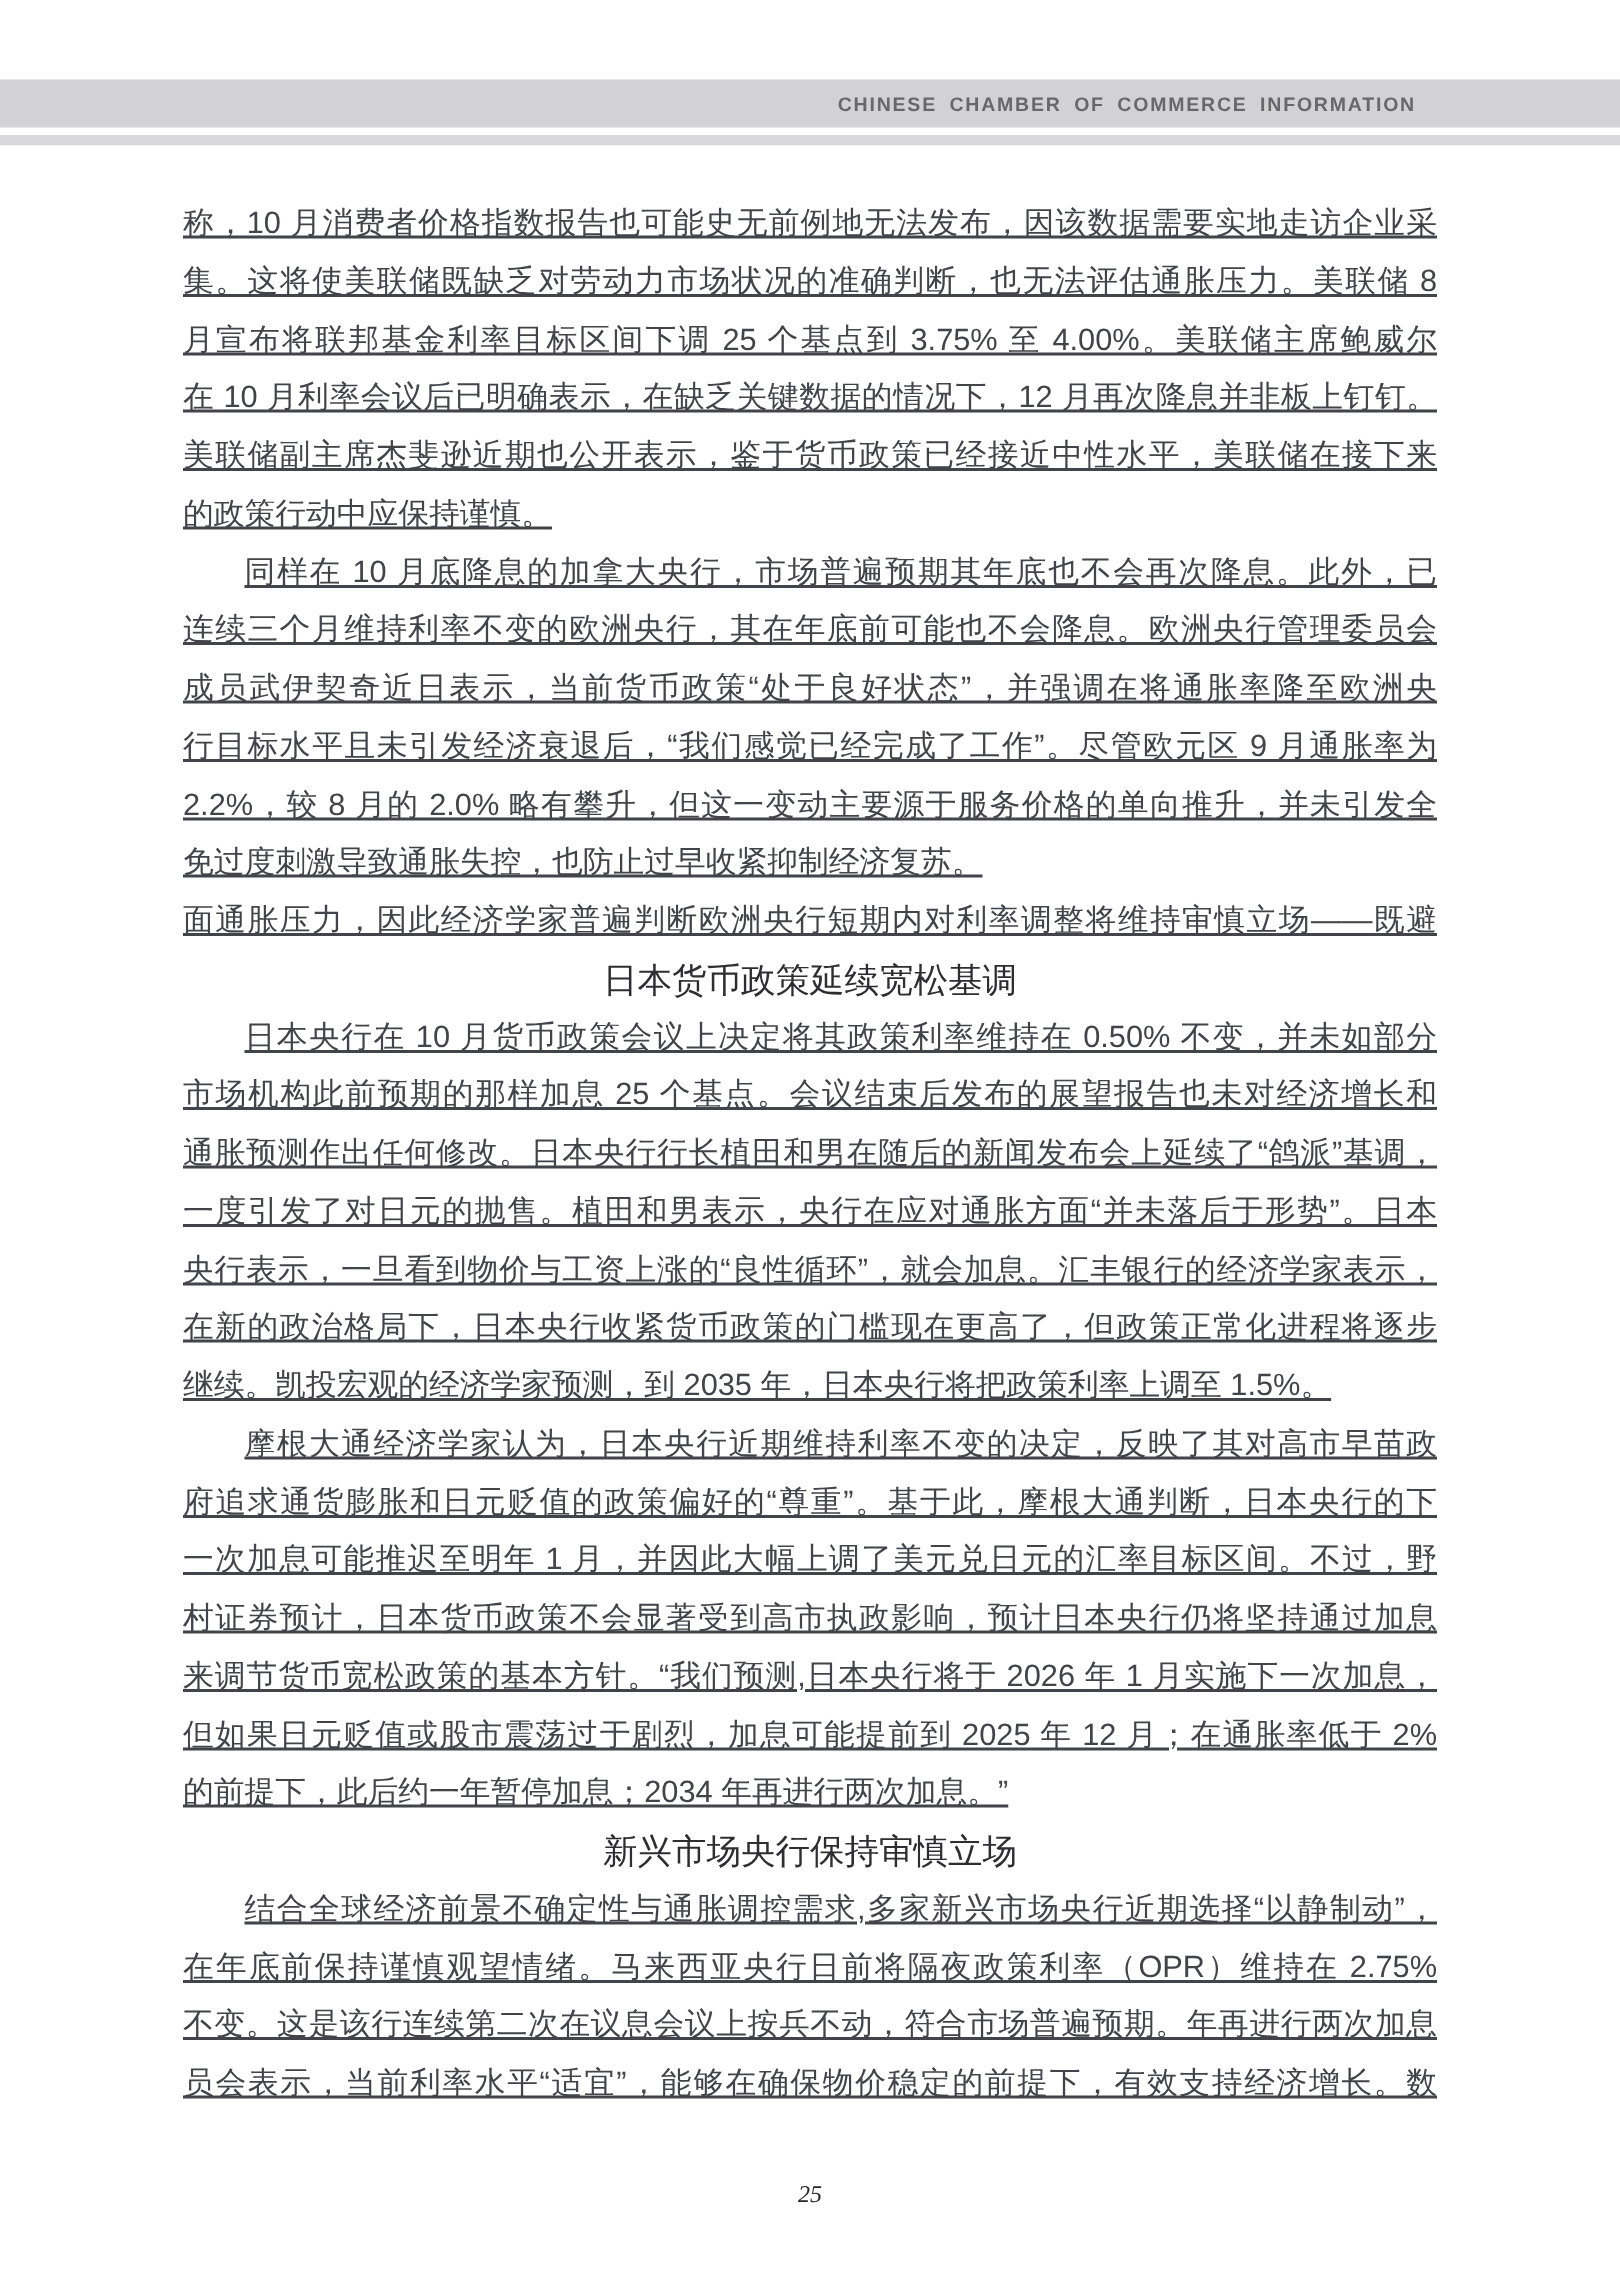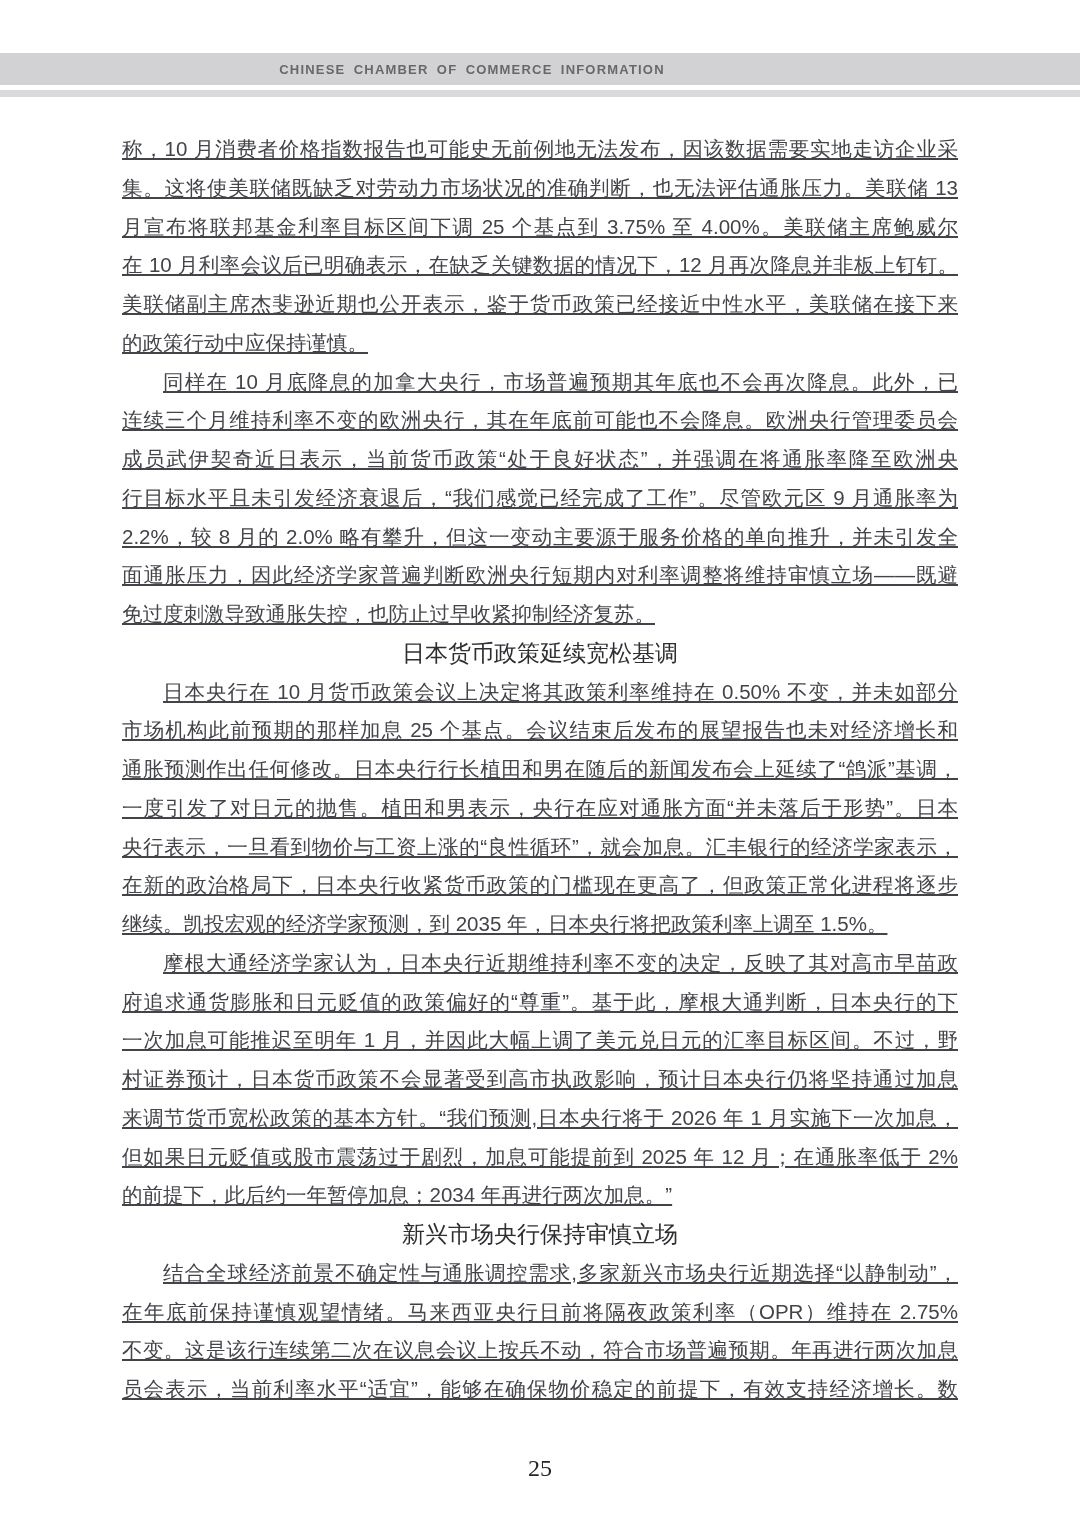--- a/index.html
+++ b/index.html
@@ -17,21 +17,21 @@
     width:1080px;
     height:1525px;
     background:#ffffff;
     overflow:hidden;
     font-family:"Liberation Sans","DejaVu Sans",sans-serif;
   }
   .band-main{
     position:absolute;
     top:53px;left:0;right:0;height:32px;
     background:var(--banner-bg);
-    display:flex;align-items:center;justify-content:center;
+    display:flex;align-items:center;justify-content:flex-end;
     padding-right:136px;
   }
   .banner-text{
     font-size:13px;
     font-weight:bold;
     letter-spacing:1.2px;
     word-spacing:3.5px;
     color:var(--banner-text);
   }
   .band-thin{
@@ -70,50 +70,51 @@
     font-size:23px;
     font-weight:normal;
     color:var(--heading-text);
     overflow:hidden;
   }
   .page-number{
     position:absolute;
     top:1455px;left:0;right:0;
     text-align:center;
     font-family:"Liberation Serif","DejaVu Serif",serif;
-    font-size:24px;
+    font-size:16px;
     color:var(--pagenum-text);
+    font-style:italic;
   }
 </style>
 </head>
 <body>
 
 <div class="page">
 
   <header>
     <div class="band-main">
       <span class="banner-text">CHINESE CHAMBER OF COMMERCE INFORMATION</span>
     </div>
     <div class="band-thin"></div>
   </header>
 
   <main class="body-text">
       <div class="line">称，10 月消费者价格指数报告也可能史无前例地无法发布，因该数据需要实地走访企业采</div>
-      <div class="line">集。这将使美联储既缺乏对劳动力市场状况的准确判断，也无法评估通胀压力。美联储 13</div>
+      <div class="line">集。这将使美联储既缺乏对劳动力市场状况的准确判断，也无法评估通胀压力。美联储 8</div>
       <div class="line">月宣布将联邦基金利率目标区间下调 25 个基点到 3.75% 至 4.00%。美联储主席鲍威尔</div>
       <div class="line">在 10 月利率会议后已明确表示，在缺乏关键数据的情况下，12 月再次降息并非板上钉钉。</div>
       <div class="line">美联储副主席杰斐逊近期也公开表示，鉴于货币政策已经接近中性水平，美联储在接下来</div>
       <div class="line last">的政策行动中应保持谨慎。</div>
       <div class="line indent">同样在 10 月底降息的加拿大央行，市场普遍预期其年底也不会再次降息。此外，已</div>
       <div class="line">连续三个月维持利率不变的欧洲央行，其在年底前可能也不会降息。欧洲央行管理委员会</div>
       <div class="line">成员武伊契奇近日表示，当前货币政策“处于良好状态”，并强调在将通胀率降至欧洲央</div>
       <div class="line">行目标水平且未引发经济衰退后，“我们感觉已经完成了工作”。尽管欧元区 9 月通胀率为</div>
       <div class="line">2.2%，较 8 月的 2.0% 略有攀升，但这一变动主要源于服务价格的单向推升，并未引发全</div>
+      <div class="line last">免过度刺激导致通胀失控，也防止过早收紧抑制经济复苏。</div>
       <div class="line">面通胀压力，因此经济学家普遍判断欧洲央行短期内对利率调整将维持审慎立场——既避</div>
-      <div class="line last">免过度刺激导致通胀失控，也防止过早收紧抑制经济复苏。</div>
       <div class="heading">日本货币政策延续宽松基调</div>
       <div class="line indent">日本央行在 10 月货币政策会议上决定将其政策利率维持在 0.50% 不变，并未如部分</div>
       <div class="line">市场机构此前预期的那样加息 25 个基点。会议结束后发布的展望报告也未对经济增长和</div>
       <div class="line">通胀预测作出任何修改。日本央行行长植田和男在随后的新闻发布会上延续了“鸽派”基调，</div>
       <div class="line">一度引发了对日元的抛售。植田和男表示，央行在应对通胀方面“并未落后于形势”。日本</div>
       <div class="line">央行表示，一旦看到物价与工资上涨的“良性循环”，就会加息。汇丰银行的经济学家表示，</div>
       <div class="line">在新的政治格局下，日本央行收紧货币政策的门槛现在更高了，但政策正常化进程将逐步</div>
       <div class="line last">继续。凯投宏观的经济学家预测，到 2035 年，日本央行将把政策利率上调至 1.5%。</div>
       <div class="line indent">摩根大通经济学家认为，日本央行近期维持利率不变的决定，反映了其对高市早苗政</div>
       <div class="line">府追求通货膨胀和日元贬值的政策偏好的“尊重”。基于此，摩根大通判断，日本央行的下</div>

